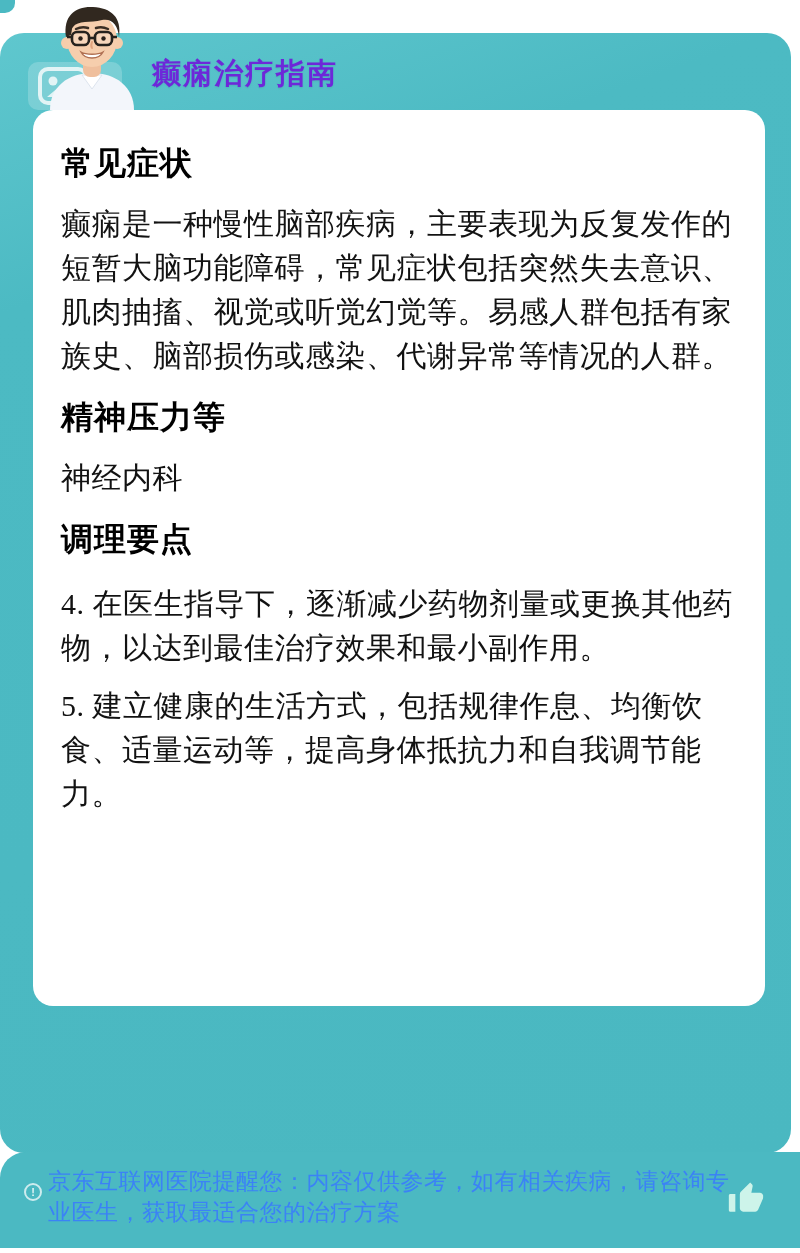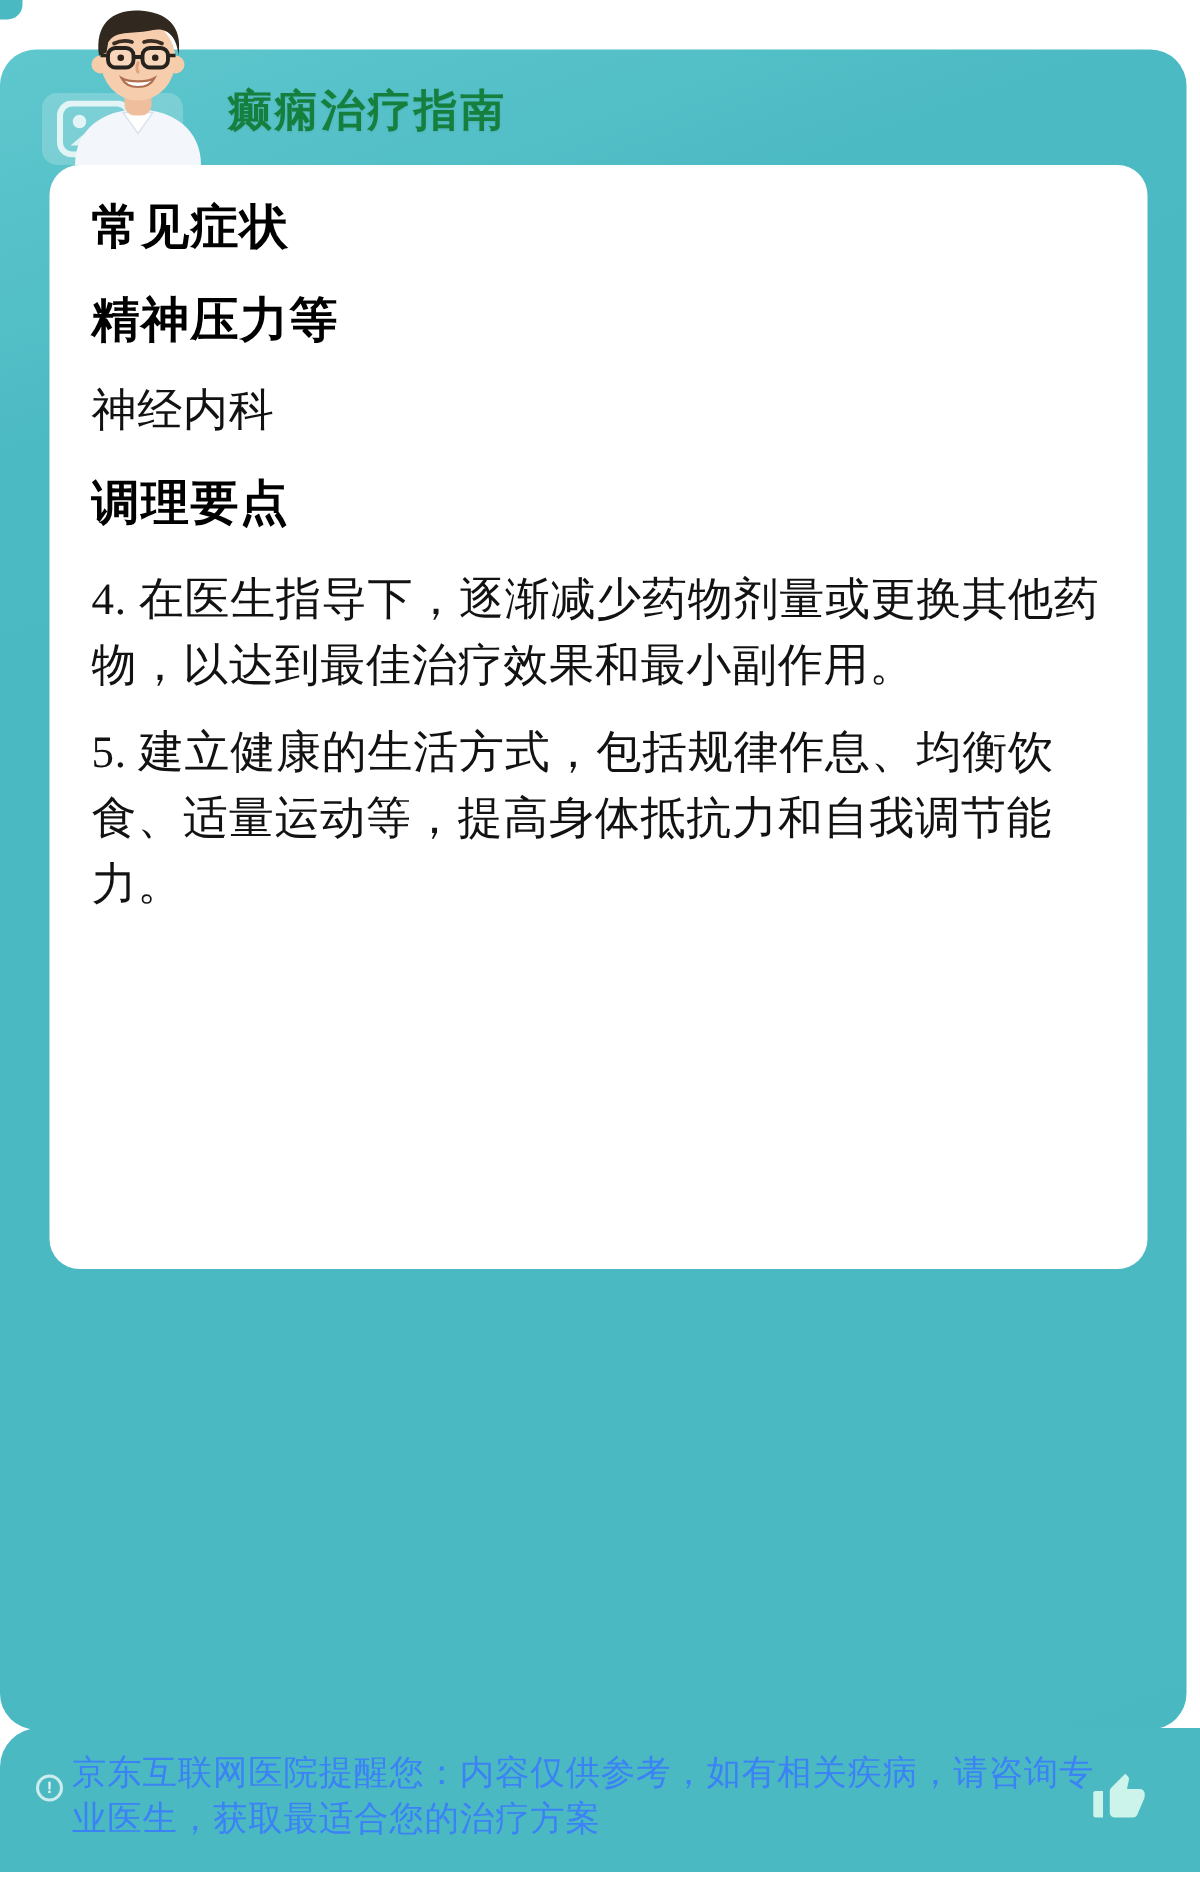--- a/index.html
+++ b/index.html
@@ -33,30 +33,30 @@
 
   
   .avatar-panel {
     position:absolute; left:28px; top:62px; width:94px; height:48px;
     border-radius:10px; background:rgba(255,255,255,0.20);
   }
   .avatar-panel svg { position:absolute; left:10px; top:5px; opacity:.78; }
   .doctor-avatar { position:absolute; left:38px; top:5px; width:108px; height:105px; }
   .page-title {
     position:absolute; left:152px; top:54px;
-    font-size:29px; font-weight:700; color:#15803d; letter-spacing:2px;
+    font-size:29px; font-weight:700; color:#6d28d9; letter-spacing:2px;
     text-shadow:0 1px 2px rgba(0,0,0,0.08);
     white-space:nowrap;
   }
 
   
   .card {
-    position:absolute; left:33px; top:110px; width:732px; height:736px;
+    position:absolute; left:33px; top:110px; width:732px; height:896px;
     background:#ffffff; border-radius:20px;
-    padding:18px 28px; box-sizing:border-box;
+    padding:30px 28px; box-sizing:border-box;
     color:#121212;
   }
   .card h2 {
     font-size:32px; font-weight:700; color:#000;
     margin:18px 0 16px; letter-spacing:1px;
   }
   .card h2.first { margin-top:2px; }
   .card p { font-size:30px; line-height:44px; margin:0 0 10px; letter-spacing:0.5px; }
   .item-list { margin-top:20px; }
   .item-list p { margin:0 0 14px; }
@@ -127,20 +127,21 @@
       <path d="M54,37 q-1.5,4 0,6" stroke="#e0a37e" stroke-width="2" fill="none" stroke-linecap="round"></path>
 
       <path d="M43,47 C47,55 61,55 65,47 C60,50 48,50 43,47 Z" fill="#ffffff" stroke="#b06f51" stroke-width="1.4"></path>
     </svg>
   </div>
 
   <div class="page-title">癫痫治疗指南</div>
 
   <div class="card">
     <h2 class="first">常见症状</h2>
+    <p>癫痫是一种慢性脑部疾病，主要表现为反复发作的短暂大脑功能障碍，常见症状包括突然失去意识、肌肉抽搐、视觉或听觉幻觉等。易感人群包括有家族史、脑部损伤或感染、代谢异常等情况的人群。</p>
 
     <h2>精神压力等</h2>
     <p>神经内科</p>
 
     <h2>调理要点</h2>
     <div class="item-list">
       <p>
         <span class="num">4.</span><span>在医生指导下，逐渐减少药物剂量或更换其他药物，以达到最佳治疗效果和最小副作用。</span>
       </p>
       <p>

